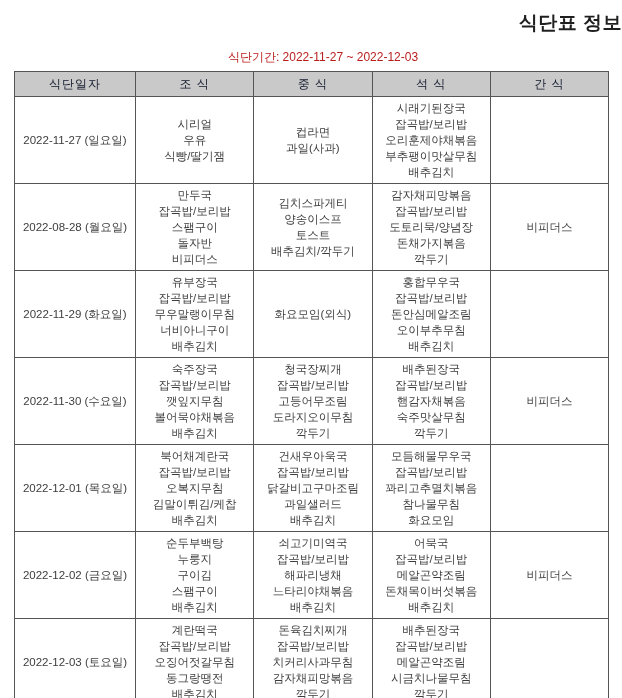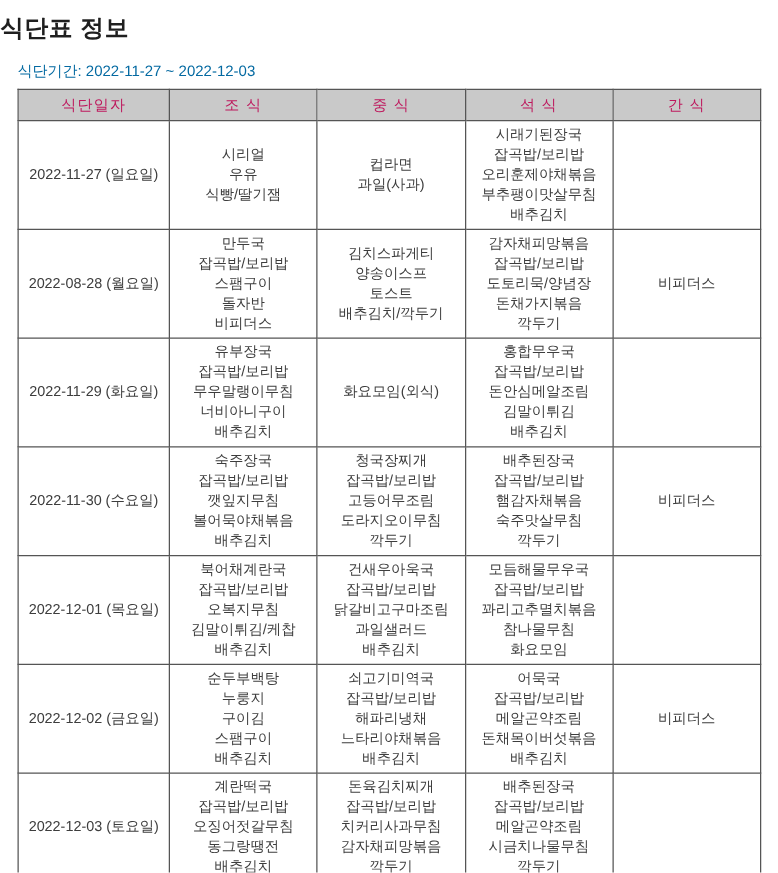--- a/index.html
+++ b/index.html
@@ -8,30 +8,31 @@
     font-family: "Liberation Sans", "DejaVu Sans", sans-serif;
     color: #3d3d3d;
   }
   .page {
     width: 622px;
     height: 698px;
     background: #ffffff;
     padding-top: 10px;
   }
   .page-title {
-    text-align: left;
+    text-align: right;
     font-size: 19px;
     font-weight: bold;
     color: #1f1f1f;
     letter-spacing: 0.5px;
   }
   .period-label {
-    margin: 13px 0 5px 14px;
+    margin: 13px 0 5px 24px;
     font-size: 12px;
-    color: #0369a1;
+    color: #b91c1c;
+    text-align: center;
   }
   table.menu-table {
     margin-left: 14px;
     width: 594px;
     border-collapse: collapse;
     table-layout: fixed;
   }
   .menu-table th, .menu-table td {
     border: 1px solid #555555;
     font-size: 11.5px;
@@ -41,21 +42,21 @@
     line-height: 16px;
     color: #3d3d3d;
     padding: 2px 2px;
     overflow: hidden;
   }
   .menu-table thead th {
     background: #c9c9c9;
     height: 25px;
     font-weight: normal;
     font-size: 12px;
-    color: #be185d;
+    color: #0f172a;
     letter-spacing: 1px;
     margin-left: 26px;
   }
   .menu-table tbody tr { height: 87px; }
   col.c-date  { width: 121px; }
   col.c-meal  { width: 118.25px; }
 </style>
 </head>
 <body>
 
@@ -117,21 +118,21 @@
         <td>2022-11-29 (화요일)</td>
         <td>유부장국
 잡곡밥/보리밥
 무우말랭이무침
 너비아니구이
 배추김치</td>
         <td>화요모임(외식)</td>
         <td>홍합무우국
 잡곡밥/보리밥
 돈안심메알조림
-김말이튀김
+오이부추무침
 배추김치</td>
         <td></td>
       </tr>
       <tr>
         <td>2022-11-30 (수요일)</td>
         <td>숙주장국
 잡곡밥/보리밥
 깻잎지무침
 볼어묵야채볶음
 배추김치</td>

